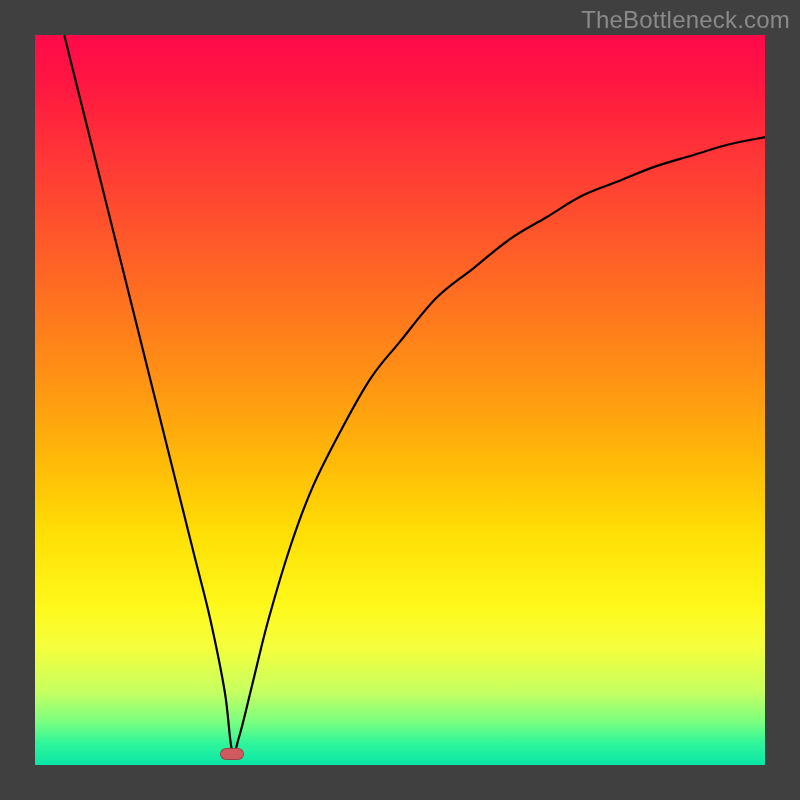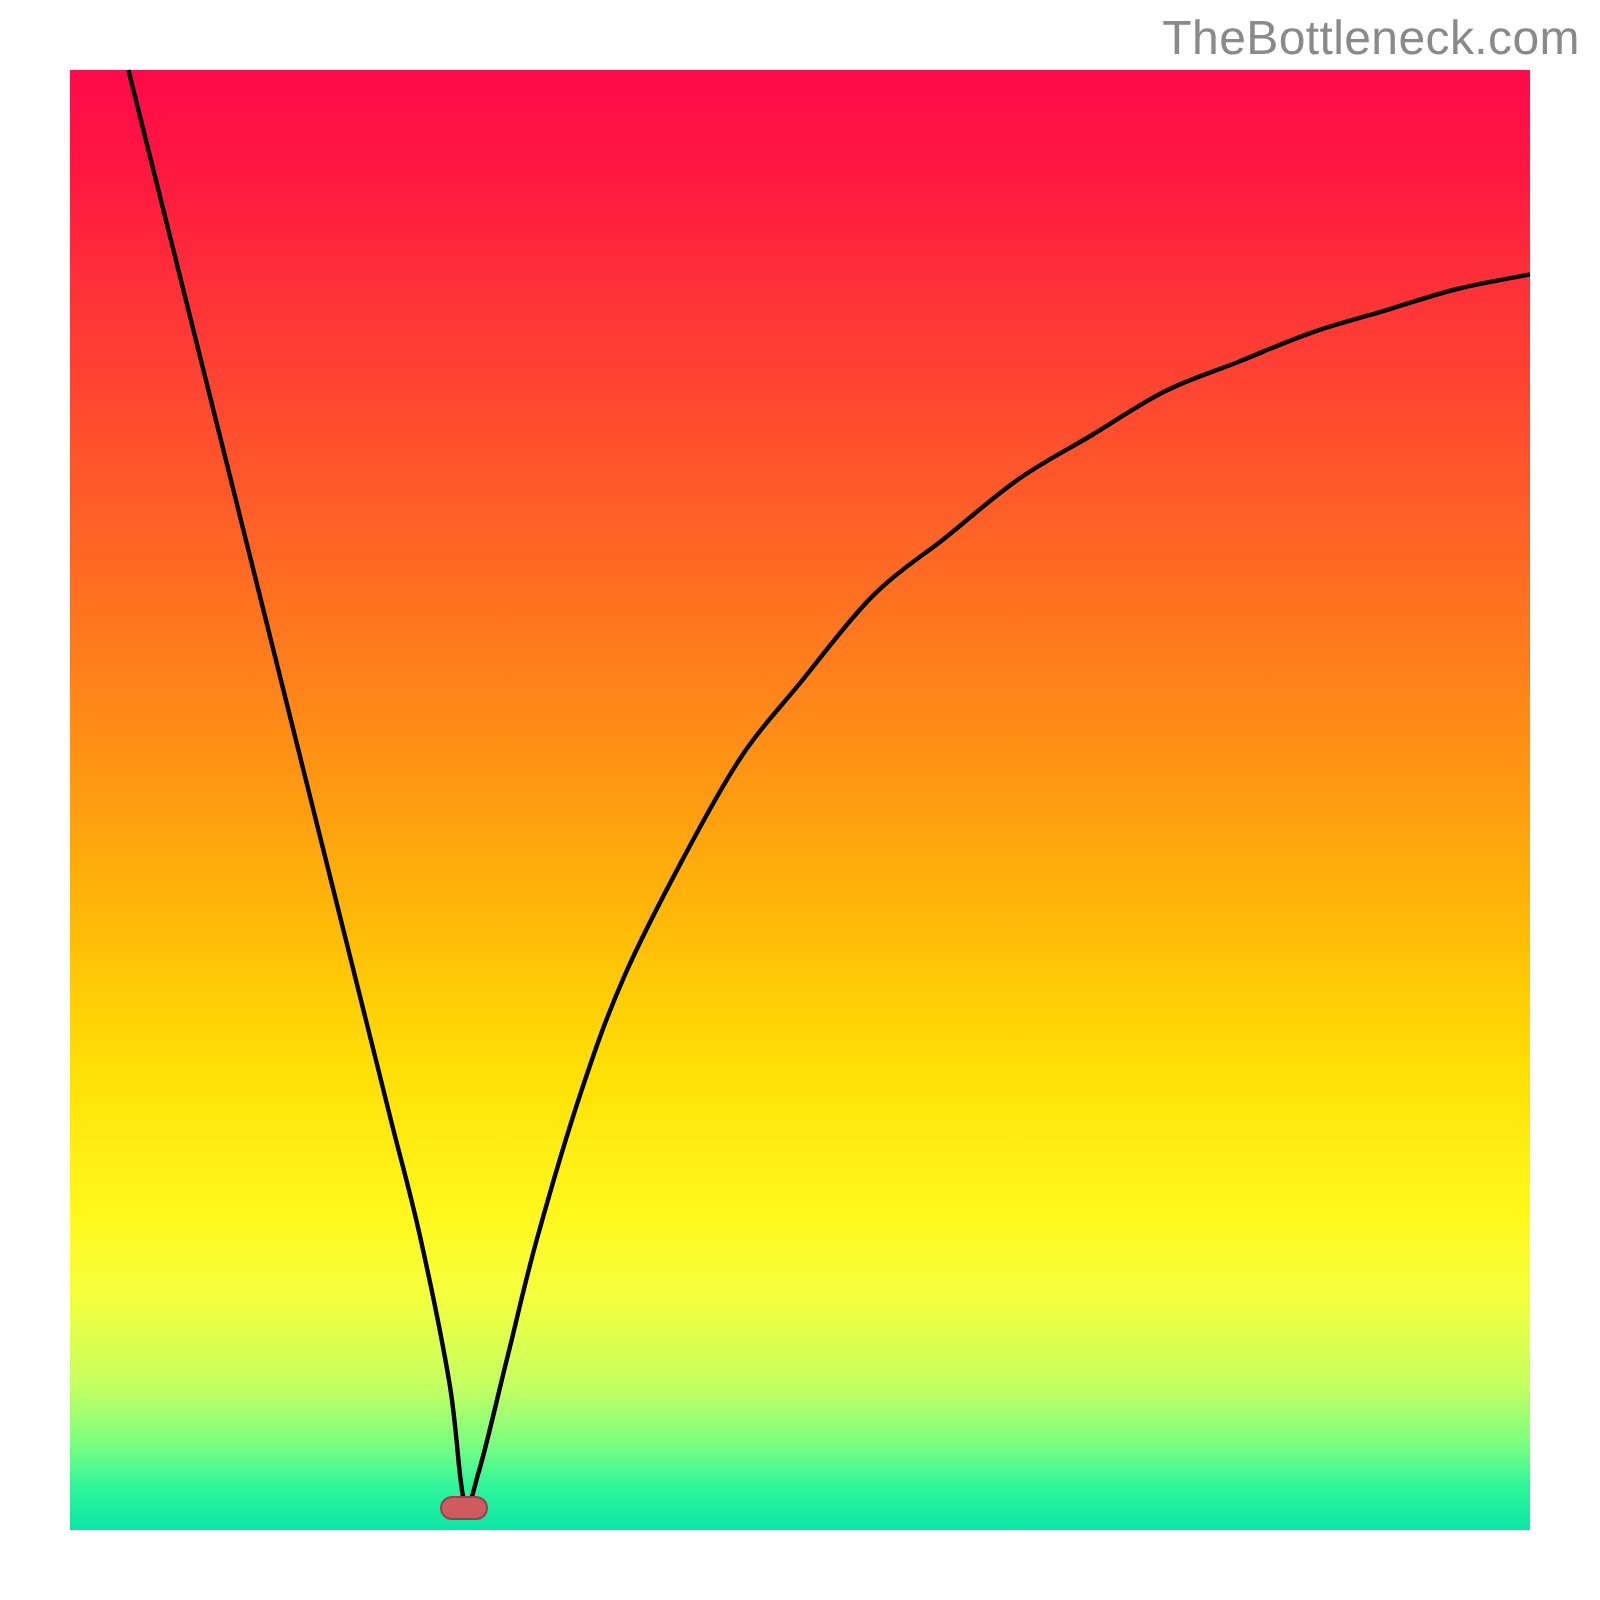--- a/index.html
+++ b/index.html
@@ -8,21 +8,21 @@
     width: 800px;
     height: 800px;
     overflow: hidden;
     background: #000;
     font-family: Arial, Helvetica, sans-serif;
   }
   .frame {
     position: relative;
     width: 800px;
     height: 800px;
-    background: #ffffff;
+    background: #404040;
   }
   .plot-area {
     position: absolute;
     left: 35px;
     top: 35px;
     width: 730px;
     height: 730px;
     
     background: linear-gradient(
       to bottom,

